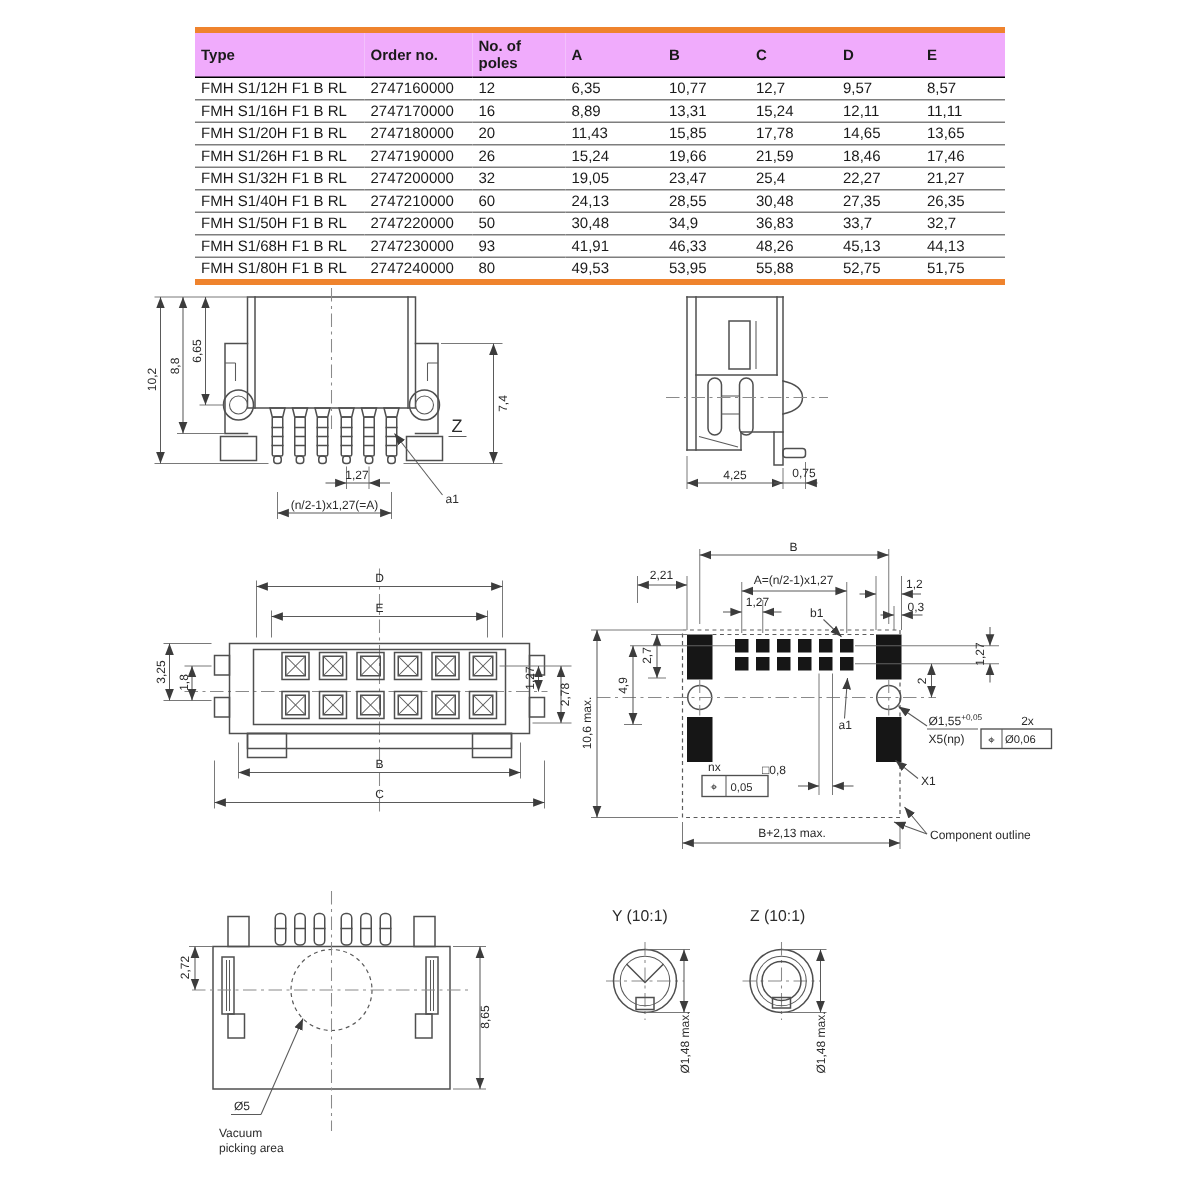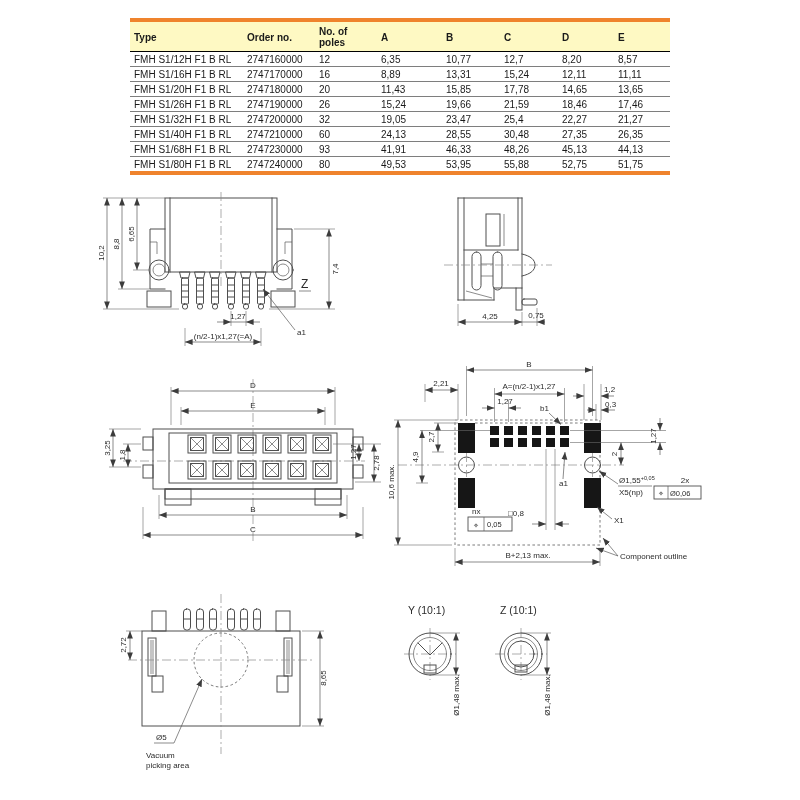--- a/index.html
+++ b/index.html
@@ -3,21 +3,21 @@
 <meta charset="utf-8">
 <style>
   html,body{margin:0;padding:0;}
   body{width:800px;height:800px;background:#fff;font-family:"Liberation Sans",sans-serif;color:#1a1a1a;}
   .page{position:relative;width:800px;height:800px;background:#fff;overflow:hidden;}
 
   
   .spec-table-wrap{position:absolute;left:130px;top:18px;width:540px;}
   .accent-bar{height:4px;background:var(--accent,#ef832d);}
   table.spec{border-collapse:collapse;width:540px;table-layout:fixed;}
-  table.spec th{background:#fef9c3;text-align:left;font-size:10px;font-weight:bold;
+  table.spec th{background:#f0abfc;text-align:left;font-size:10px;font-weight:bold;
     padding:4px 2px 3px 4px;line-height:11px;}
   table.spec td{font-size:10px;padding:2px 2px 1px 4px;line-height:11px;white-space:nowrap;
     overflow:hidden;border-top:1px solid #7e7e7e;}
   table.spec tr:first-child td{border-top:1px solid #000000;}
 
   
   .dwg{position:absolute;overflow:visible;}
   .ln{stroke:#4f4f4f;stroke-width:1;fill:none;stroke-linecap:square;}
   .thin{stroke:#5a5a5a;stroke-width:.7;fill:none;}
   .ext{stroke:#6a6a6a;stroke-width:.6;fill:none;}
@@ -90,21 +90,21 @@
         </tr>
       </thead>
       <tbody>
         <tr>
           <td>FMH S1/12H F1 B RL</td>
             <td>2747160000</td>
             <td>12</td>
             <td>6,35</td>
             <td>10,77</td>
             <td>12,7</td>
-            <td>8,20</td>
+            <td>9,57</td>
             <td>8,57</td>
         </tr>
         <tr>
           <td>FMH S1/16H F1 B RL</td>
             <td>2747170000</td>
             <td>16</td>
             <td>8,89</td>
             <td>13,31</td>
             <td>15,24</td>
             <td>12,11</td>
@@ -142,20 +142,30 @@
         </tr>
         <tr>
           <td>FMH S1/40H F1 B RL</td>
             <td>2747210000</td>
             <td>60</td>
             <td>24,13</td>
             <td>28,55</td>
             <td>30,48</td>
             <td>27,35</td>
             <td>26,35</td>
+        </tr>
+        <tr>
+          <td>FMH S1/50H F1 B RL</td>
+            <td>2747220000</td>
+            <td>50</td>
+            <td>30,48</td>
+            <td>34,9</td>
+            <td>36,83</td>
+            <td>33,7</td>
+            <td>32,7</td>
         </tr>
         <tr>
           <td>FMH S1/68H F1 B RL</td>
             <td>2747230000</td>
             <td>93</td>
             <td>41,91</td>
             <td>46,33</td>
             <td>48,26</td>
             <td>45,13</td>
             <td>44,13</td>

